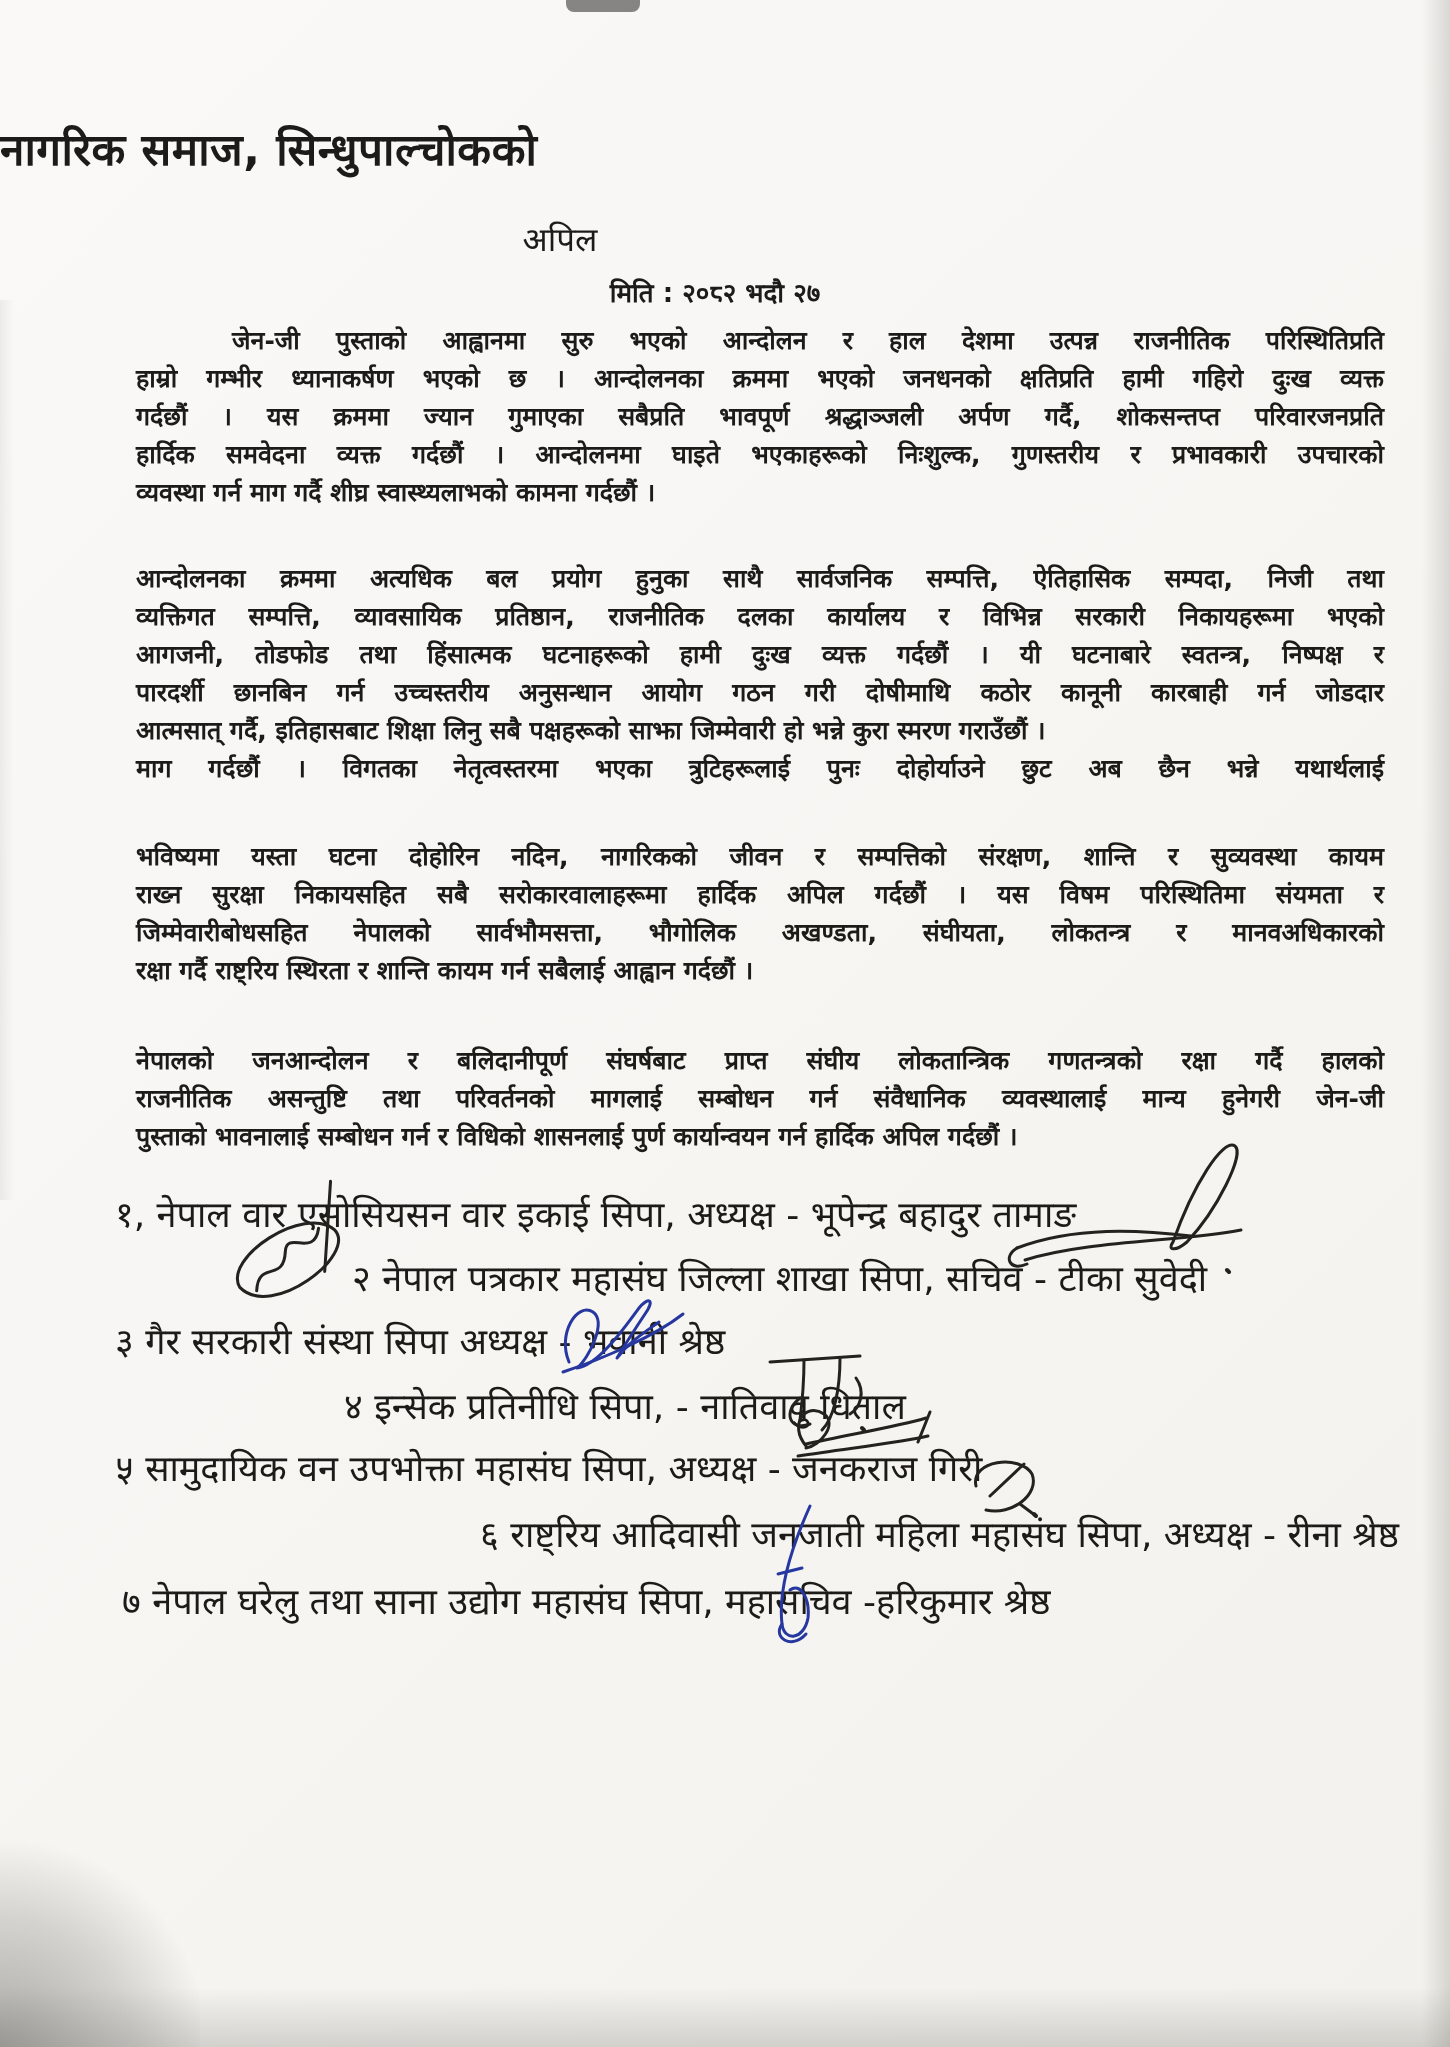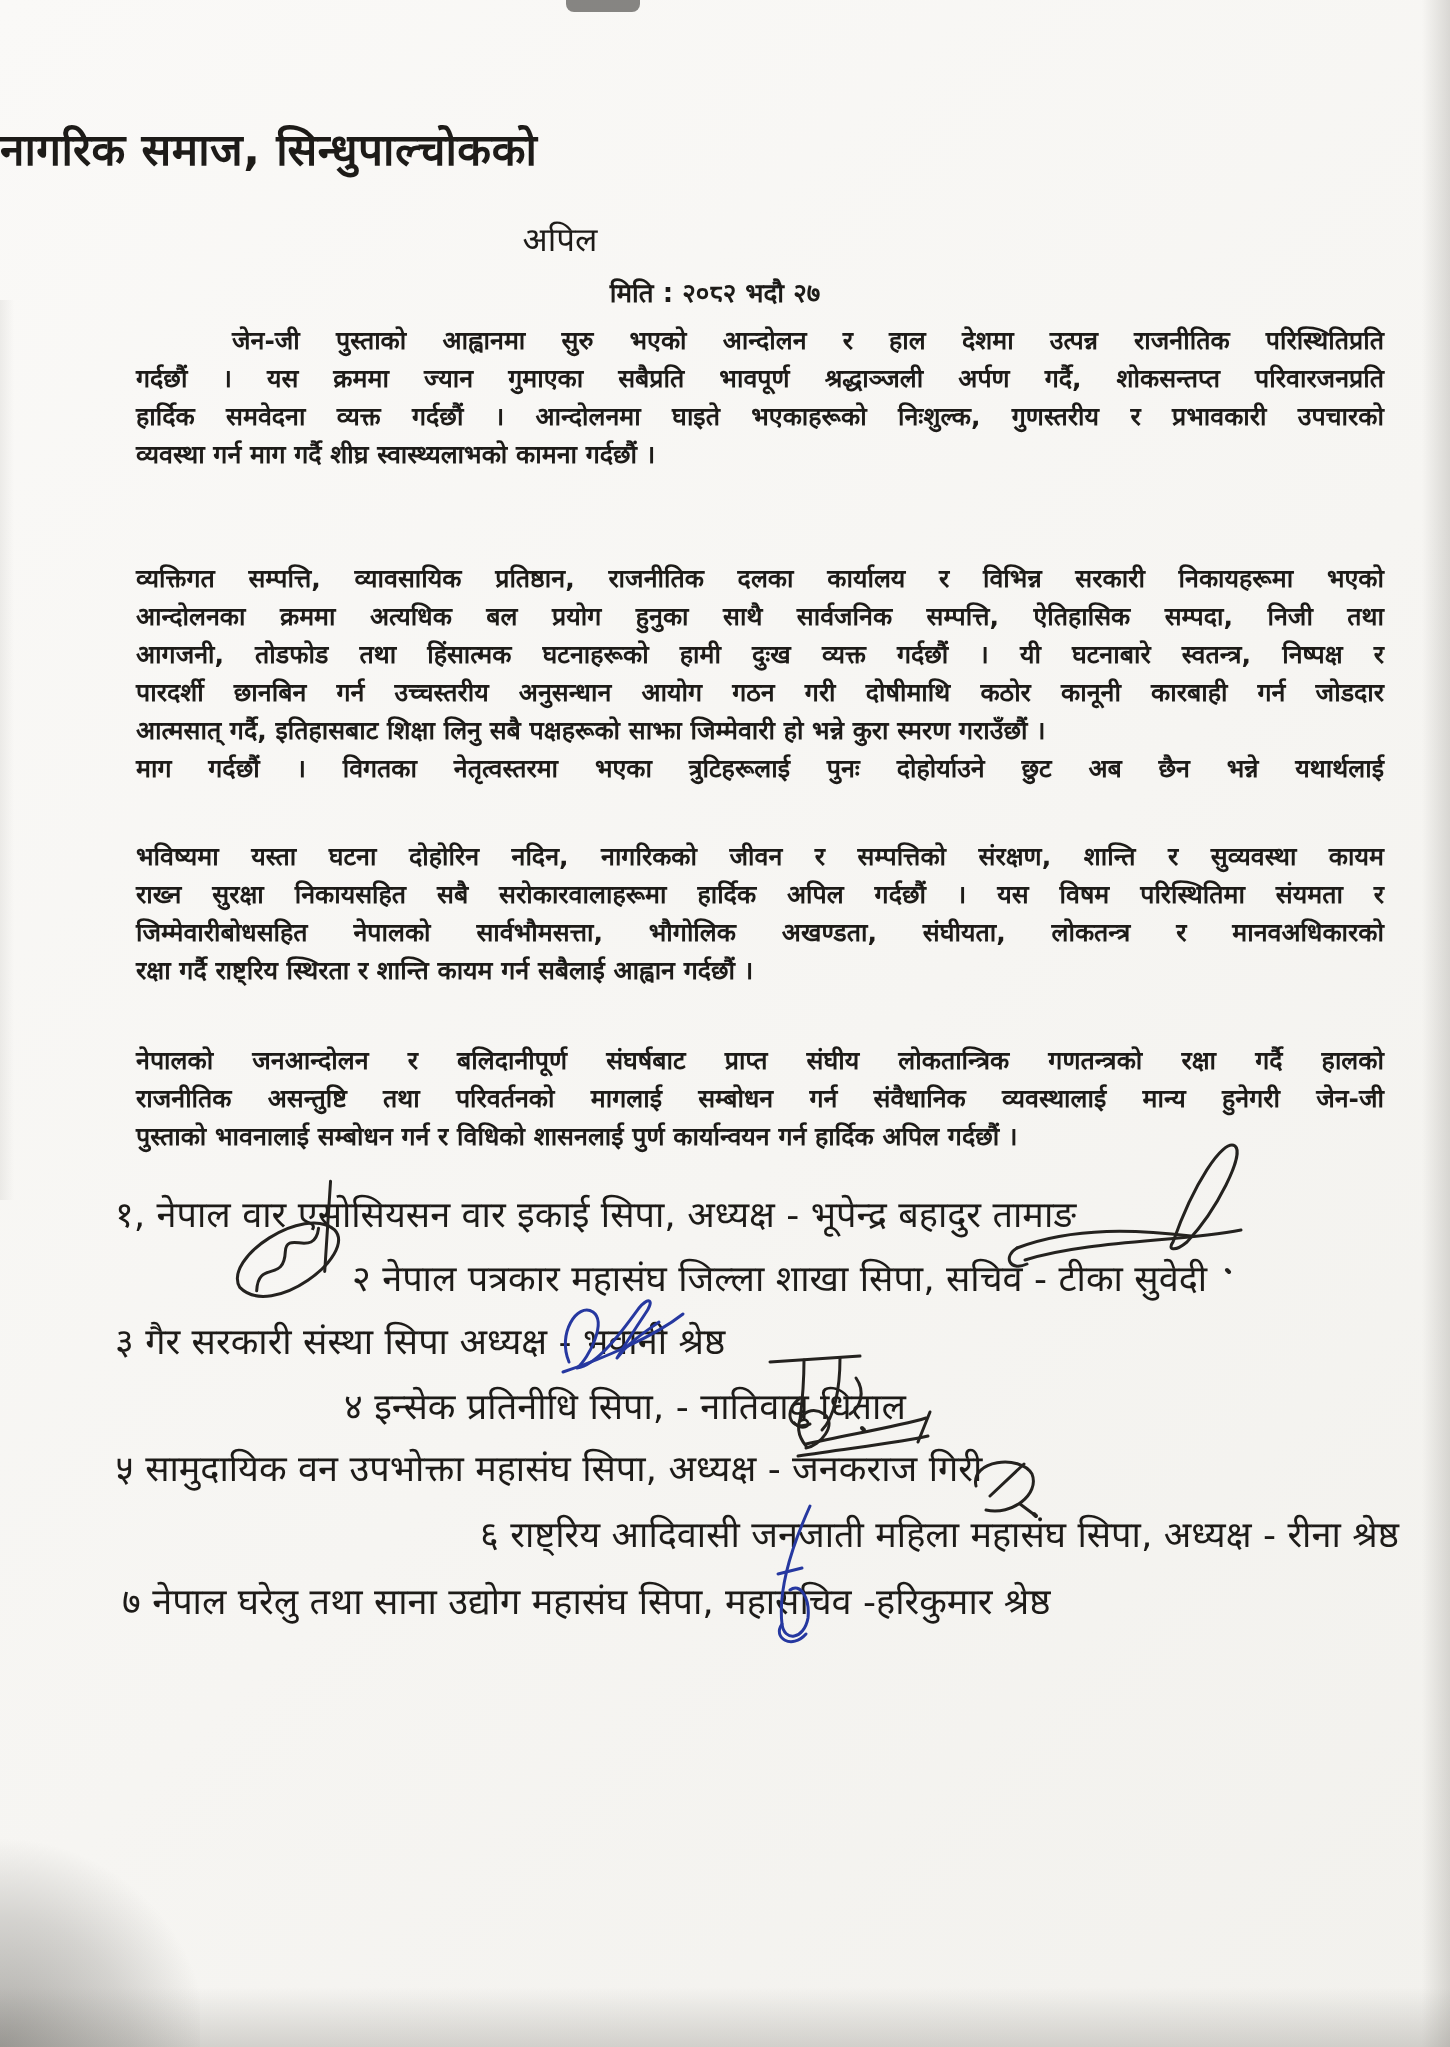--- a/index.html
+++ b/index.html
@@ -68,28 +68,29 @@
   <div class="scan-streak"></div>
 
   <div class="hdr-wrap">
     <div class="doc-title">नागरिक समाज, सिन्धुपाल्चोकको</div>
   </div>
   <div class="doc-subtitle">अपिल</div>
   <div class="doc-date">मिति : २०८२ भदौ २७</div>
 
   <div class="para p1">
     <span class="line indent">जेन-जी पुस्ताको आह्वानमा सुरु भएको आन्दोलन र हाल देशमा उत्पन्न राजनीतिक परिस्थितिप्रति</span>
+    <span class="line">हाम्रो गम्भीर ध्यानाकर्षण भएको छ । आन्दोलनका क्रममा भएको जनधनको क्षतिप्रति हामी गहिरो दुःख व्यक्त</span>
     <span class="line">गर्दछौं । यस क्रममा ज्यान गुमाएका सबैप्रति भावपूर्ण श्रद्धाञ्जली अर्पण गर्दै, शोकसन्तप्त परिवारजनप्रति</span>
     <span class="line">हार्दिक समवेदना व्यक्त गर्दछौं । आन्दोलनमा घाइते भएकाहरूको निःशुल्क, गुणस्तरीय र प्रभावकारी उपचारको</span>
     <span class="line short">व्यवस्था गर्न माग गर्दै शीघ्र स्वास्थ्यलाभको कामना गर्दछौं ।</span>
   </div>
 
   <div class="para p2">
+    <span class="line">आन्दोलनका क्रममा अत्यधिक बल प्रयोग हुनुका साथै सार्वजनिक सम्पत्ति, ऐतिहासिक सम्पदा, निजी तथा</span>
     <span class="line">व्यक्तिगत सम्पत्ति, व्यावसायिक प्रतिष्ठान, राजनीतिक दलका कार्यालय र विभिन्न सरकारी निकायहरूमा भएको</span>
-    <span class="line">आन्दोलनका क्रममा अत्यधिक बल प्रयोग हुनुका साथै सार्वजनिक सम्पत्ति, ऐतिहासिक सम्पदा, निजी तथा</span>
     <span class="line">आगजनी, तोडफोड तथा हिंसात्मक घटनाहरूको हामी दुःख व्यक्त गर्दछौं । यी घटनाबारे स्वतन्त्र, निष्पक्ष र</span>
     <span class="line">पारदर्शी छानबिन गर्न उच्चस्तरीय अनुसन्धान आयोग गठन गरी दोषीमाथि कठोर कानूनी कारबाही गर्न जोडदार</span>
     <span class="line short">आत्मसात् गर्दै, इतिहासबाट शिक्षा लिनु सबै पक्षहरूको साझा जिम्मेवारी हो भन्ने कुरा स्मरण गराउँछौं ।</span>
     <span class="line">माग गर्दछौं । विगतका नेतृत्वस्तरमा भएका त्रुटिहरूलाई पुनः दोहोर्याउने छुट अब छैन भन्ने यथार्थलाई</span>
   </div>
 
   <div class="para p3">
     <span class="line">भविष्यमा यस्ता घटना दोहोरिन नदिन, नागरिकको जीवन र सम्पत्तिको संरक्षण, शान्ति र सुव्यवस्था कायम</span>
     <span class="line">राख्न सुरक्षा निकायसहित सबै सरोकारवालाहरूमा हार्दिक अपिल गर्दछौं । यस विषम परिस्थितिमा संयमता र</span>
     <span class="line">जिम्मेवारीबोधसहित नेपालको सार्वभौमसत्ता, भौगोलिक अखण्डता, संघीयता, लोकतन्त्र र मानवअधिकारको</span>

